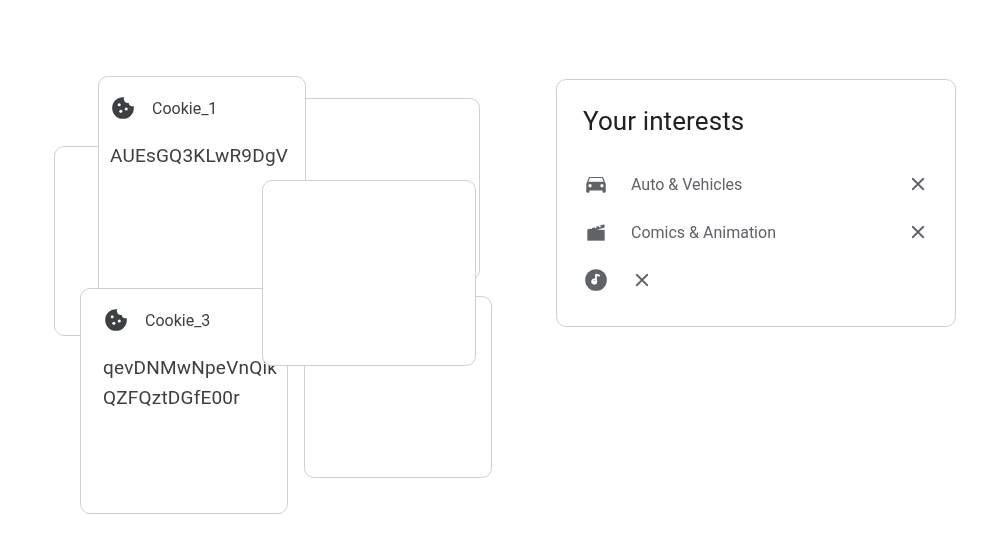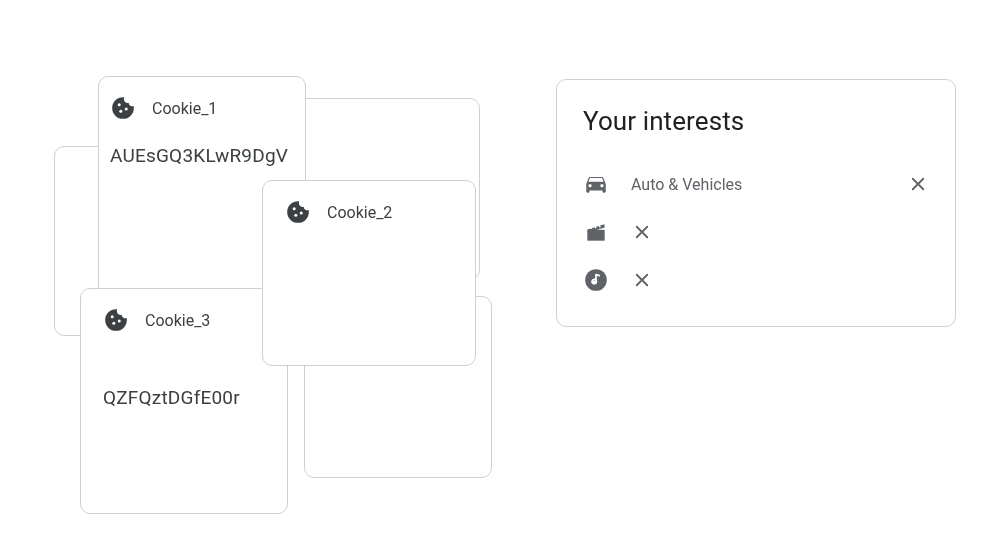--- a/index.html
+++ b/index.html
@@ -131,37 +131,26 @@
         <svg width="26" height="26" viewBox="0 0 24 24" fill="#3c4043">
           <path d="M12 2a10 10 0 1 0 10 10c0-.6-.05-1.2-.16-1.77a3.5 3.5 0 0 1-4.63-3.1A3.5 3.5 0 0 1 13.1 2.1C12.74 2.04 12.37 2 12 2z"></path>
           <circle cx="8.5" cy="9" r="1.4" fill="#fff"></circle>
           <circle cx="10" cy="15" r="1.4" fill="#fff"></circle>
           <circle cx="15" cy="13" r="1.4" fill="#fff"></circle>
         </svg>
       </span>
       <span class="cookie-name">Cookie_3</span>
     </div>
     <div class="cookie-value">
-      <br>
+      <span>qevDNMwNpeVnQik</span><br>
       <span>QZFQztDGfE00r</span>
     </div>
   </div>
 
   <div class="card cookie-card" style="left:208px; top:118px; width:214px; height:186px;">
-    <div class="cookie-header">
-      <span>
-        <svg width="26" height="26" viewBox="0 0 24 24" fill="#3c4043">
-          <path d="M12 2a10 10 0 1 0 10 10c0-.6-.05-1.2-.16-1.77a3.5 3.5 0 0 1-4.63-3.1A3.5 3.5 0 0 1 13.1 2.1C12.74 2.04 12.37 2 12 2z"></path>
-          <circle cx="8.5" cy="9" r="1.4" fill="#fff"></circle>
-          <circle cx="10" cy="15" r="1.4" fill="#fff"></circle>
-          <circle cx="15" cy="13" r="1.4" fill="#fff"></circle>
-        </svg>
-      </span>
-      <span class="cookie-name">Cookie_2</span>
-    </div>
     <div class="cookie-value">
       <br>
     </div>
   </div>
 
 </div>
 
 <div class="interests-panel">
   <div class="interests-title">Your interests</div>
 
@@ -181,20 +170,21 @@
 
 
   <div class="interest-row">
     <span class="interest-icon">
       <svg width="26" height="26" viewBox="0 0 24 24" fill="#5f6368">
         <path d="M4 8.5 20 6v3L4 11.5V8.5z" transform="rotate(-8 12 8)"></path>
         <path d="M4 10h16v10H4z"></path>
         <path d="M6 6l2 3M10 5.4l2 3M14 4.8l2 3" stroke="#fff" stroke-width="1.3"></path>
       </svg>
     </span>
+    <span class="interest-label">Comics &amp; Animation</span>
     <span class="close-btn">
       <svg width="18" height="18" viewBox="0 0 24 24">
           <path fill="none" stroke="#5f6368" stroke-width="2.4" stroke-linecap="round" d="M5 5l14 14M19 5L5 19"></path>
         </svg>
     </span>
   </div>
 
   <div class="interest-row">
     <span class="interest-icon">
       <svg width="26" height="26" viewBox="0 0 24 24" fill="#5f6368">

